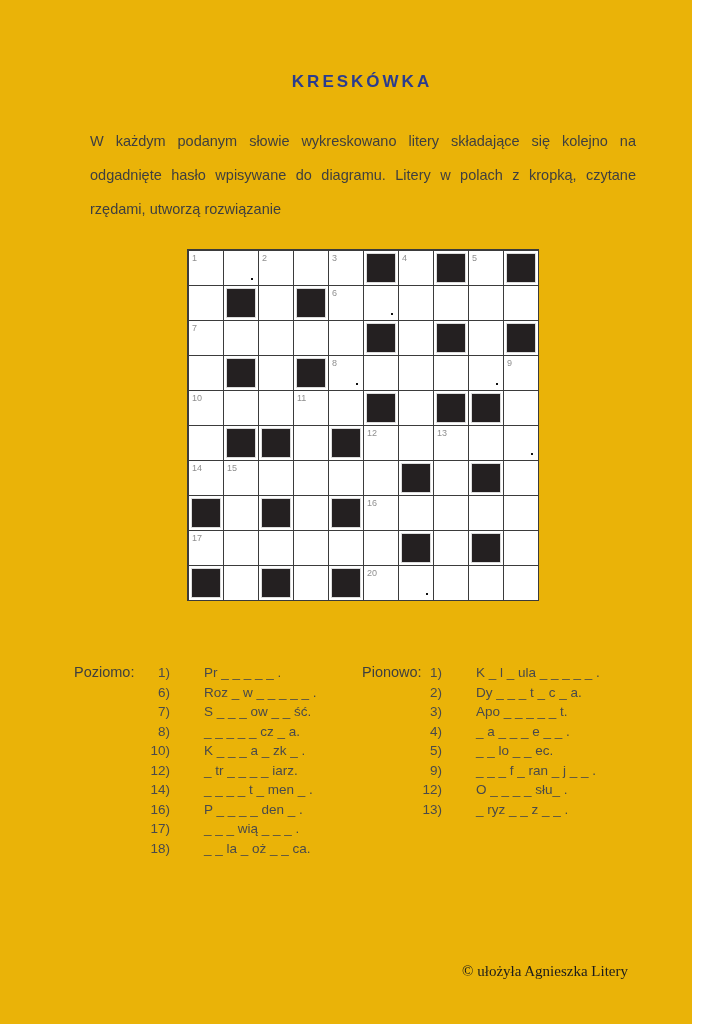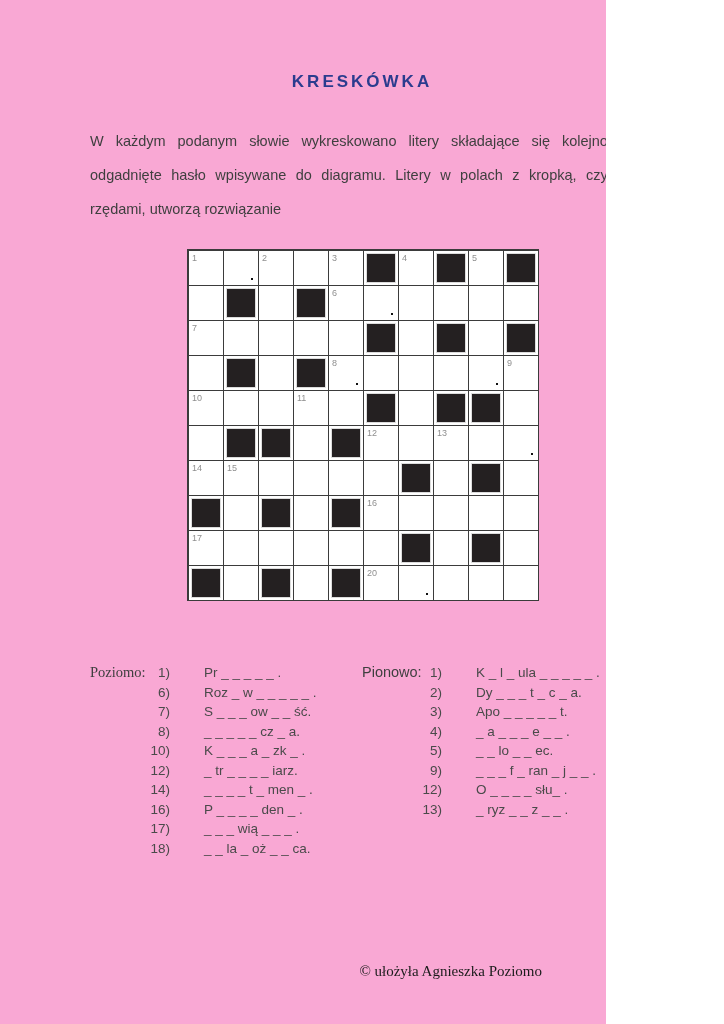--- a/index.html
+++ b/index.html
@@ -6,22 +6,22 @@
     --title-blue:#2b3c8e;
     --text:#3f3f3f;
     --grid-line:#3b3b3b;
     --black-cell:#242021;
     --cell-num:#8f8f8f;
   }
   *{margin:0;padding:0;box-sizing:border-box;}
   html,body{background:#ffffff;}
   .page{
     position:relative;
-    width:606px;height:1024px;
-    background:#f9a8d4;
+    width:692px;height:1024px;
+    background:#eab308;
     font-family:"Liberation Sans","DejaVu Sans",sans-serif;
     overflow:hidden;
   }
   .title{
     position:absolute;top:72px;left:0;width:724px;
     text-align:center;
     font-size:17px;font-weight:700;letter-spacing:3px;
     color:var(--title-blue);
   }
   .instructions{
@@ -53,21 +53,21 @@
     font-size:9px;line-height:10px;color:var(--cell-num);
   }
   .cell .cdot{
     position:absolute;right:5px;bottom:5px;
     width:2.5px;height:2.5px;background:#111111;
   }
   .clues-label{
     position:absolute;top:664px;
     font-size:14.5px;color:var(--text);
   }
-  #across-label{left:90px;font-family:Liberation Serif, serif;}
+  #across-label{left:74px;}
   #down-label{left:362px;}
   .clue-list{
     position:absolute;top:663px;
     font-size:13.5px;color:#4a4a4a;
   }
   #across-list{left:140px;}
   #down-list{left:412px;}
   .clue-row{display:flex;height:19.5px;line-height:19.5px;}
   .clue-num{width:30px;text-align:right;margin-right:10px;flex:none;}
   .clue-text{white-space:pre;margin-left:24px;}
@@ -361,15 +361,15 @@
       <div class="clue-row">
         <span class="clue-num">12)</span>
         <span class="clue-text">O _ _ _ _ słu_ .</span>
       </div>
       <div class="clue-row">
         <span class="clue-num">13)</span>
         <span class="clue-text">_ ryz _ _ z _ _ .</span>
       </div>
     </div>
 
-  <div class="footer">© ułożyła Agnieszka Poziomo</div>
+  <div class="footer">© ułożyła Agnieszka Litery</div>
 
 </div>
 
 </body></html>

